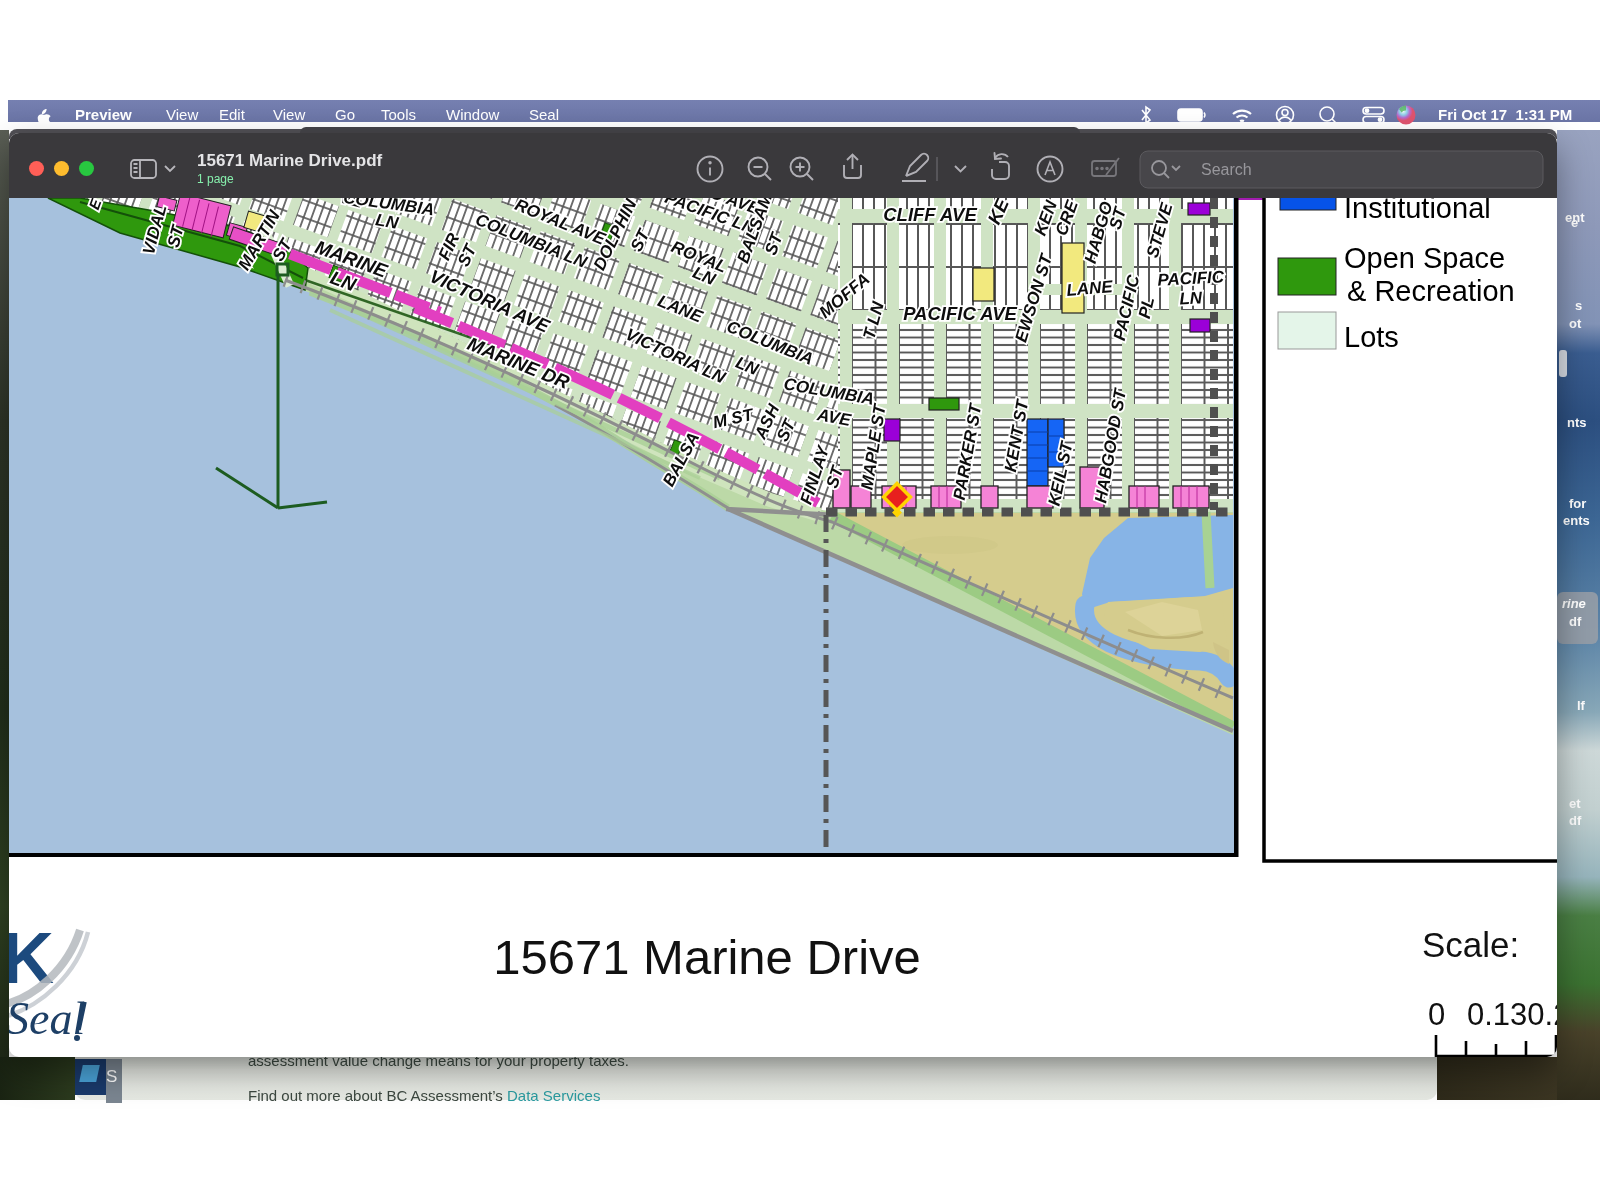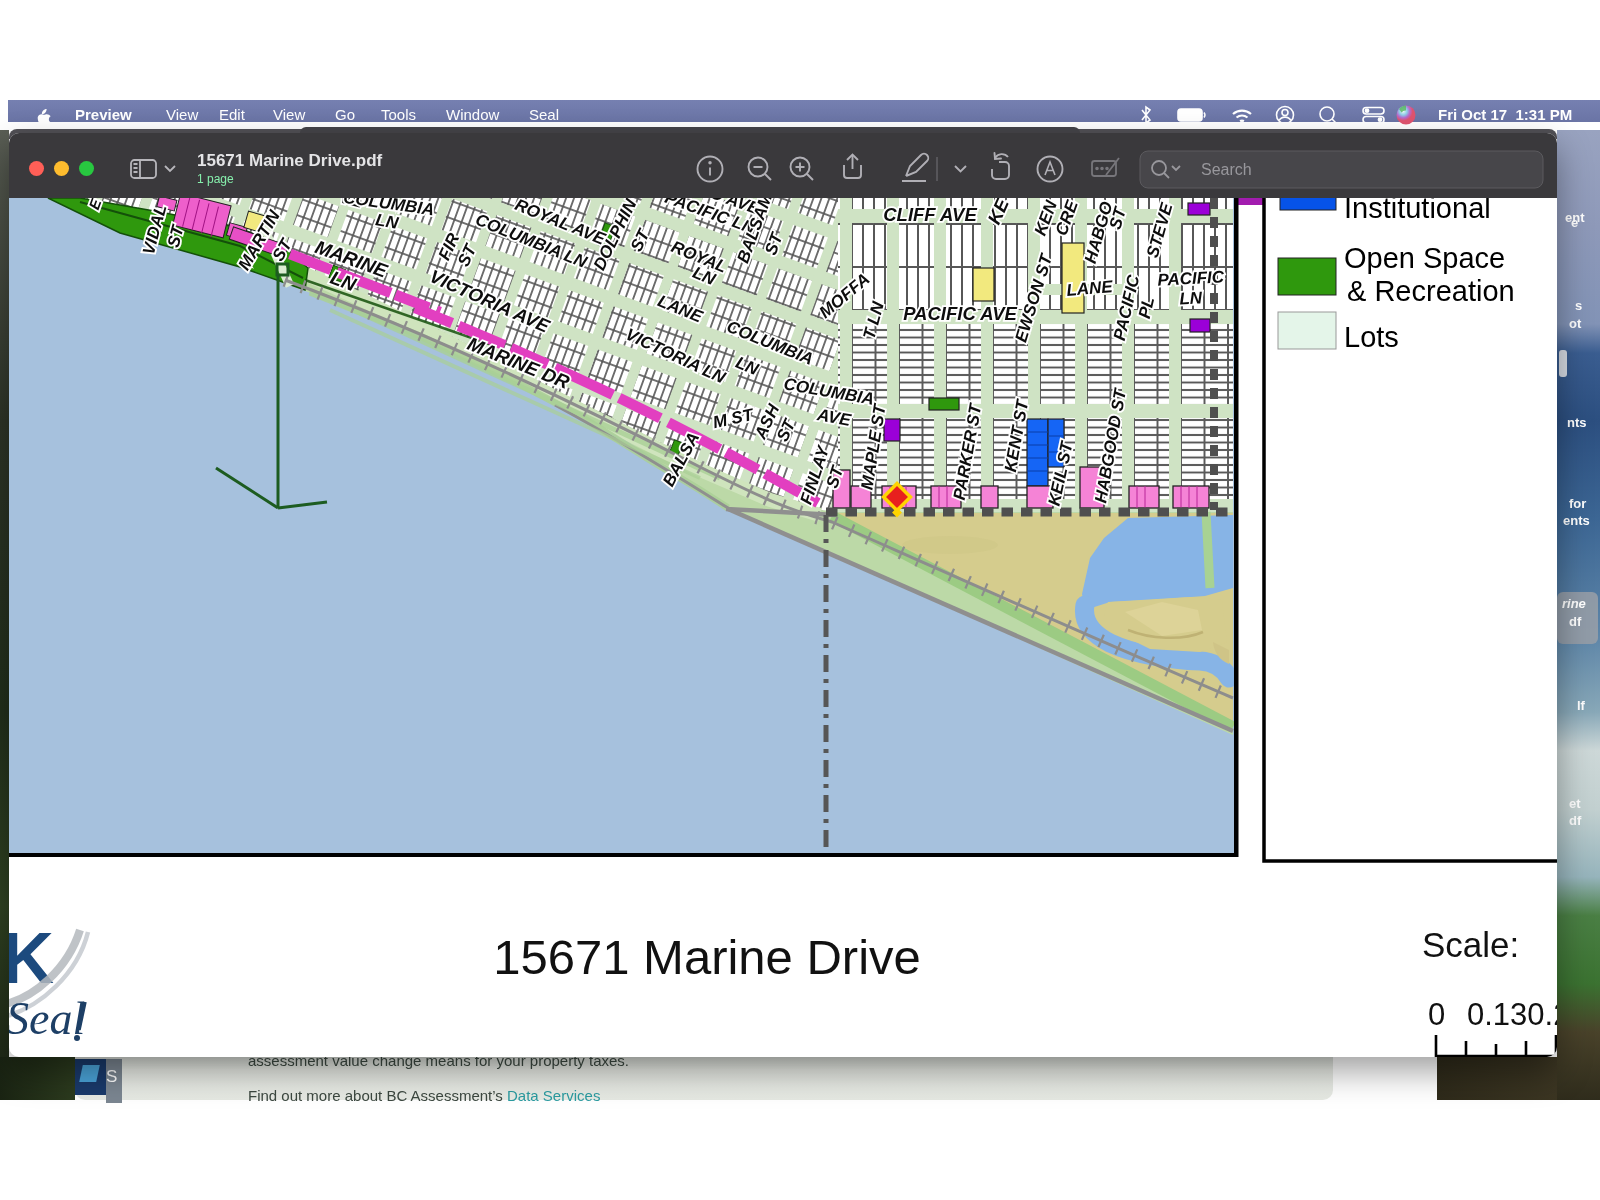--- a/index.html
+++ b/index.html
@@ -10,26 +10,26 @@
     background:linear-gradient(#7680b1,#6a74a5);color:#fff;font-size:15px;}
   #menubar .mi{position:absolute;top:6px;white-space:nowrap;}
   
   #wpleft{left:0;top:130px;width:9px;height:970px;
     background:linear-gradient(#5a5e55,#2e3528 30%,#22301c 60%,#314423 80%,#1c2415);}
   #wpright{left:1557px;top:130px;width:43px;height:970px;
     background:linear-gradient(#99a3c0 0%,#8e99b9 10%,#8293b6 20%,#3a5d90 23%,#2c4f80 30%,#3c6694 40%,#5d85a8 52%,#88a8b8 60%,#cdd8d8 64%,#c2d0d0 70%,#96b4bc 77%,#4a7f44 81%,#3b7231 88%,#49422a 93%,#2f2c1c 100%);}
   #wpbotleft{left:0;top:1057px;width:75px;height:43px;background:linear-gradient(90deg,#1a2413,#2c3b1e);}
   #wpbotright{left:1437px;top:1057px;width:120px;height:43px;background:linear-gradient(90deg,#2e2a1a,#3b3522);}
   
-  #webstrip{left:75px;top:1045px;width:1258px;height:55px;background:linear-gradient(#c9cec8,#e9ece6 45%,#e6e9e3);
+  #webstrip{left:75px;top:1045px;width:1362px;height:55px;background:linear-gradient(#c9cec8,#e9ece6 45%,#e6e9e3);
     border-radius:0 0 10px 10px;color:#3c4840;font-size:15px;}
   
   #win{left:9px;top:133px;width:1548px;height:924px;border-radius:10px;overflow:hidden;
     box-shadow:0 14px 34px rgba(0,0,0,.38);background:#fff;}
-  #titlebar{left:0;top:0;width:1548px;height:65px;background:#3a393c;border-bottom:7px solid #a21caf;}
+  #titlebar{left:0;top:0;width:1548px;height:65px;background:#3a393c;border-bottom:2px solid #a21caf;}
   .tl{position:absolute;top:28px;width:15px;height:15px;border-radius:50%;}
   #ttl{position:absolute;left:188px;top:18px;color:#e4e4e6;font-size:17px;font-weight:bold;}
   #pg{position:absolute;left:188px;top:39px;color:#86efac;font-size:12px;}
 </style>
 </head>
 <body>
 <div class="abs" id="wpleft"></div>
 <div class="abs" style="left:9px;top:129px;width:1548px;height:10px;background:#515055;border-radius:8px 8px 0 0;"></div>
 <div class="abs" style="left:300px;top:127px;width:780px;height:8px;background:#454449;border-radius:6px 6px 0 0;"></div>
 <div class="abs" id="wpright"></div>

